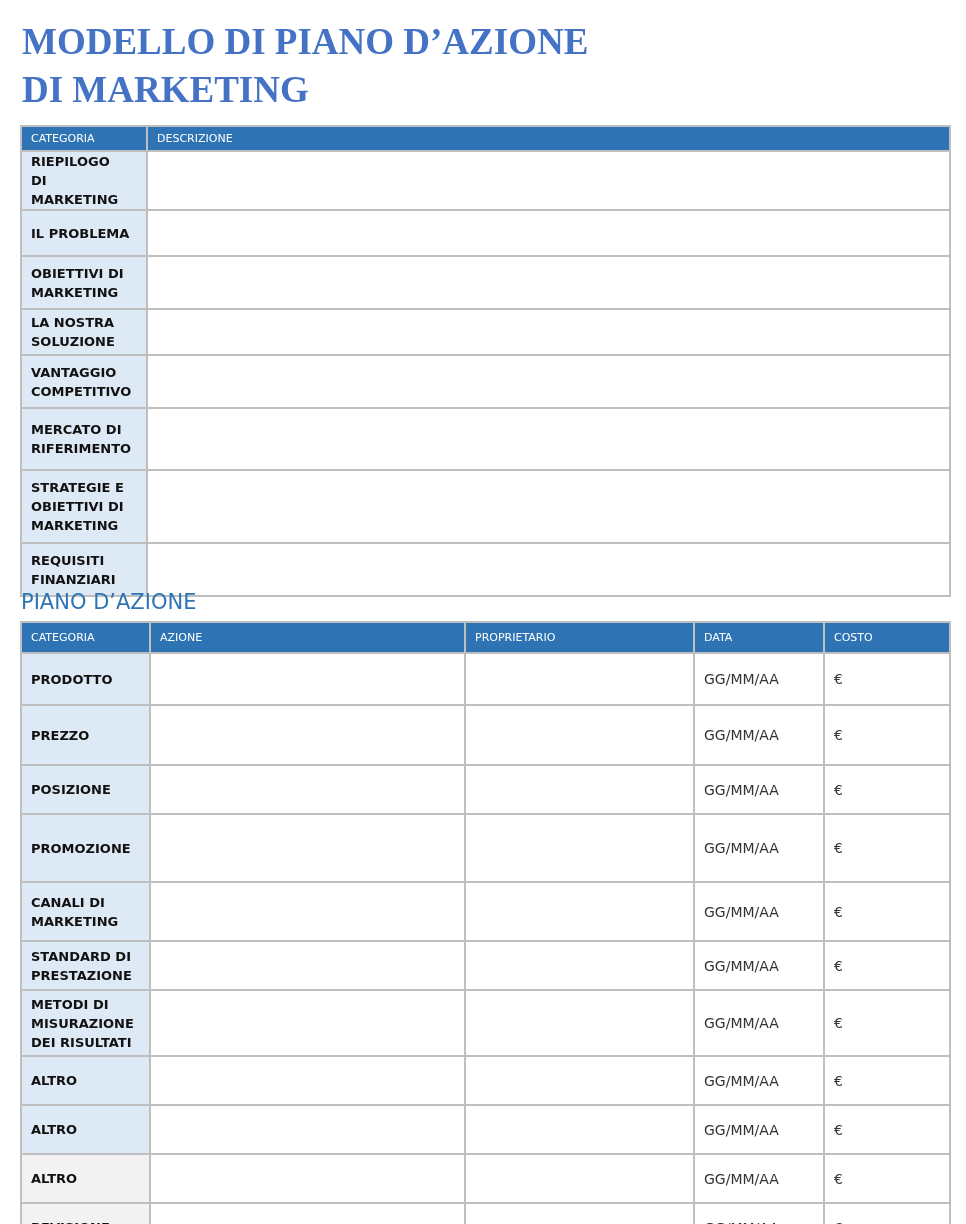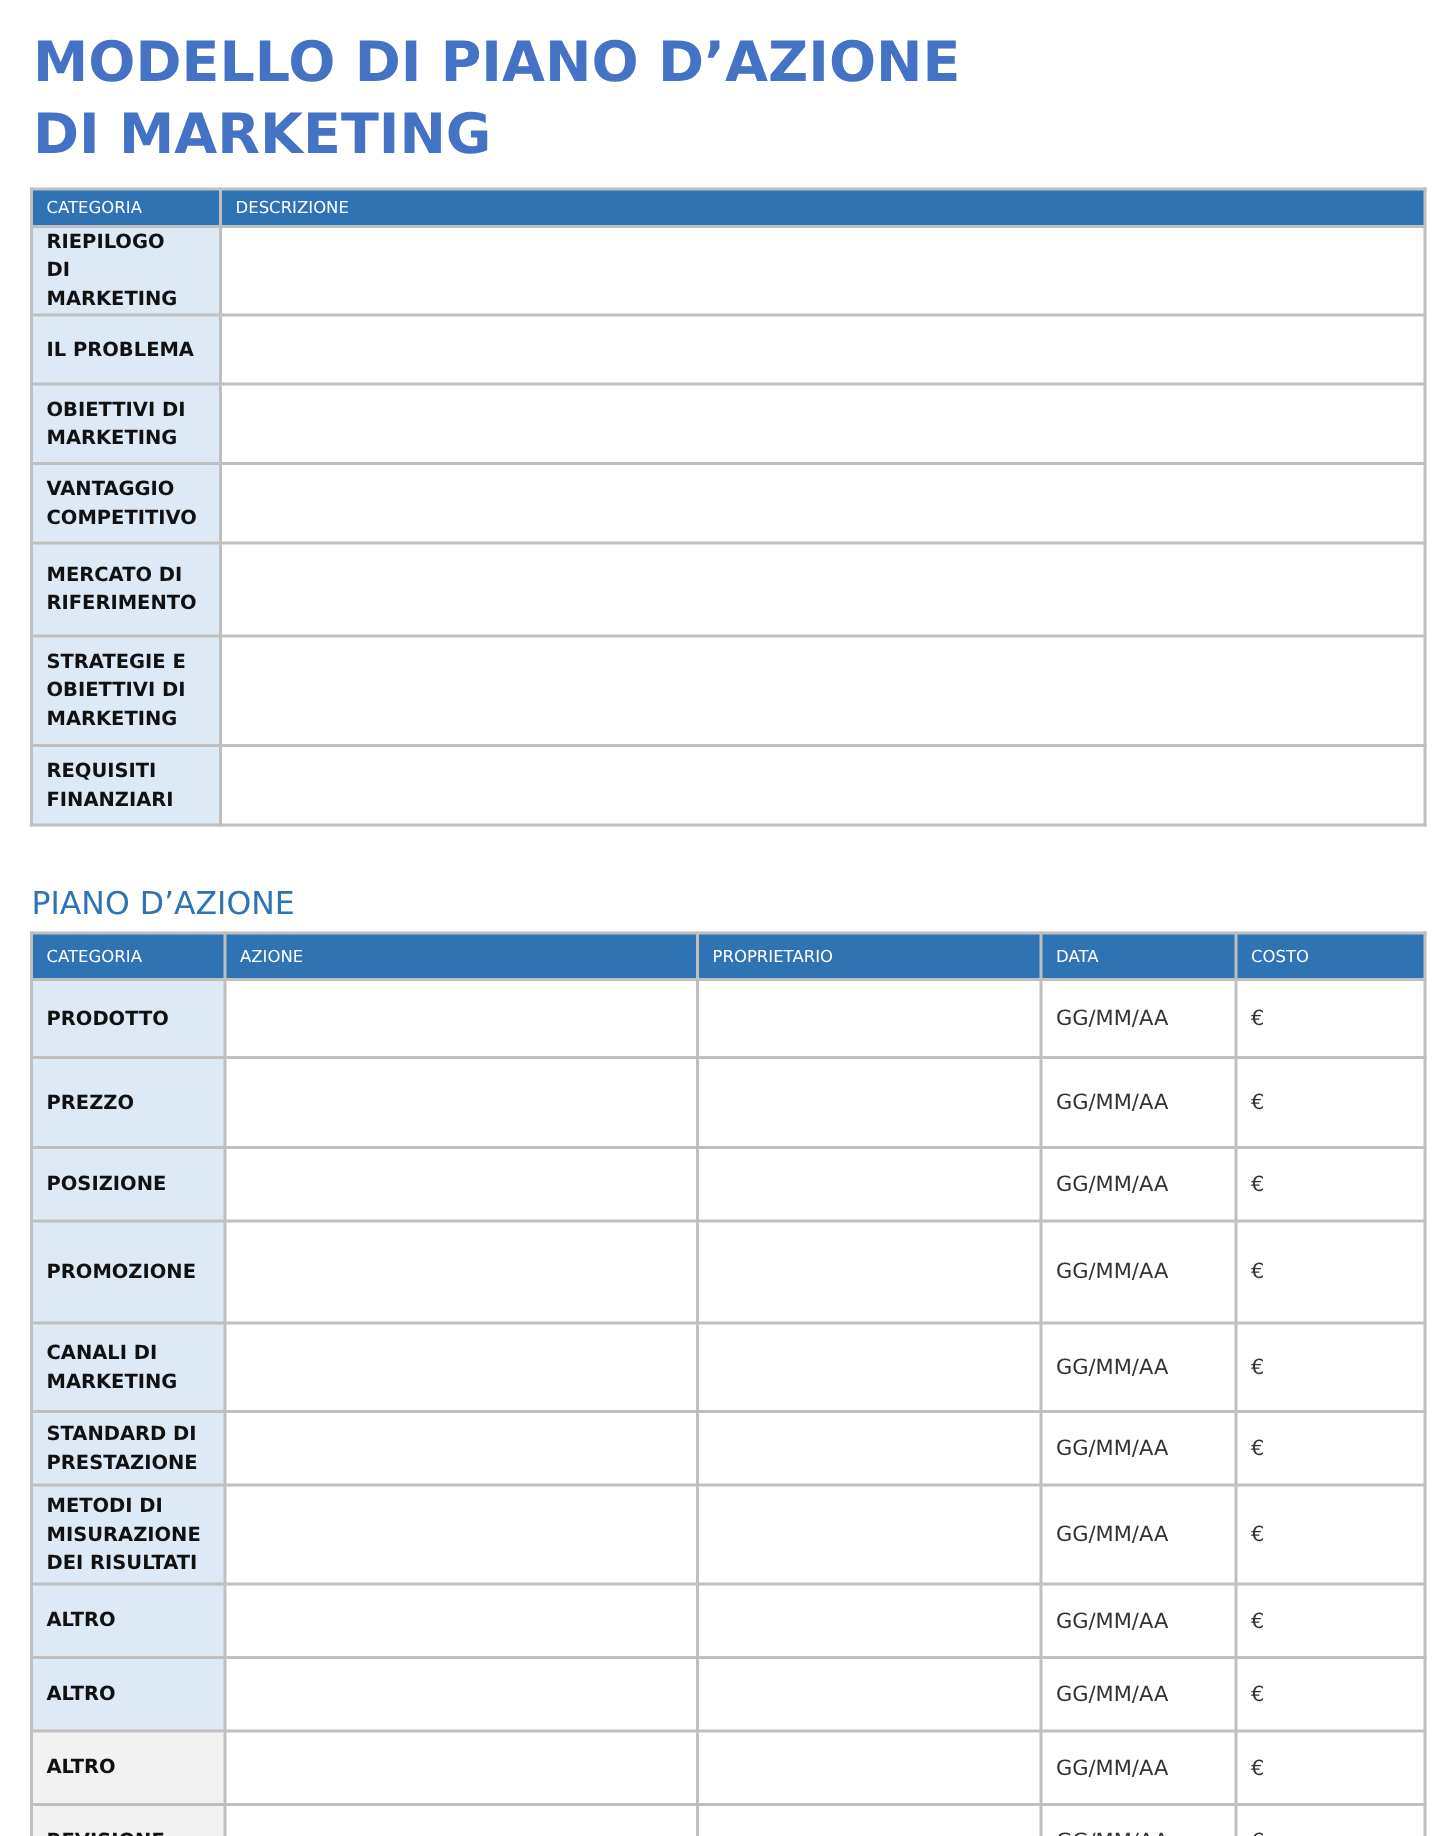--- a/index.html
+++ b/index.html
@@ -1,17 +1,17 @@
 <!DOCTYPE html>
 <html><head>
 <meta charset="utf-8">
 <style>
   html, body { margin:0; padding:0; background:#ffffff; }
   body { width:966px; height:1224px; position:relative; font-family:"DejaVu Sans", sans-serif; overflow:hidden; }
-  .title { position:absolute; left:22px; top:18px; color:#4472c4; font-weight:bold; font-size:37px; line-height:48px; letter-spacing:0px; margin:0; }
+  .title { position:absolute; left:22px; top:18px; color:#4472c4; font-weight:bold; font-size:37px; line-height:48px; letter-spacing:0px; margin:0;font-family:Liberation Serif, serif; }
   table { position:absolute; border-collapse:collapse; table-layout:fixed; }
   td, th { border:2px solid #bfbfbf; padding:0 0 0 9px; vertical-align:middle; text-align:left; }
   th { background:#2e74b5; color:#ffffff; font-weight:normal; font-size:11px; height:23px; }
   td.cat { background:#dde9f5; color:#111111; font-weight:bold; font-size:13px; line-height:19px; }
   td.cat.gray { background:#f2f2f2; }
   td.val { background:#ffffff; color:#333333; font-size:14px; }
   #t1 { left:20px; top:125px; width:931px; }
   #t2 { left:20px; top:621px; width:931px; }
   .section { position:absolute; left:21px; top:589px; color:#2e74b5; font-size:21px; line-height:26px; margin:0; font-weight:normal;text-align:right; }
 </style>
@@ -38,20 +38,24 @@
     <tr style="height:54px">
       <td class="cat" style="padding-right:20px">RIEPILOGO DI MARKETING</td>
       <td class="val"></td>
     </tr>
     <tr style="height:46px">
       <td class="cat">IL PROBLEMA</td>
       <td class="val"></td>
     </tr>
     <tr style="height:53px">
       <td class="cat" style="padding-right:20px">OBIETTIVI DI MARKETING</td>
+      <td class="val"></td>
+    </tr>
+    <tr style="height:46px">
+      <td class="cat" style="padding-right:20px">LA NOSTRA SOLUZIONE</td>
       <td class="val"></td>
     </tr>
     <tr style="height:53px">
       <td class="cat" style="padding-right:6px">VANTAGGIO COMPETITIVO</td>
       <td class="val"></td>
     </tr>
     <tr style="height:62px">
       <td class="cat" style="padding-right:6px">MERCATO DI RIFERIMENTO</td>
       <td class="val"></td>
     </tr>

